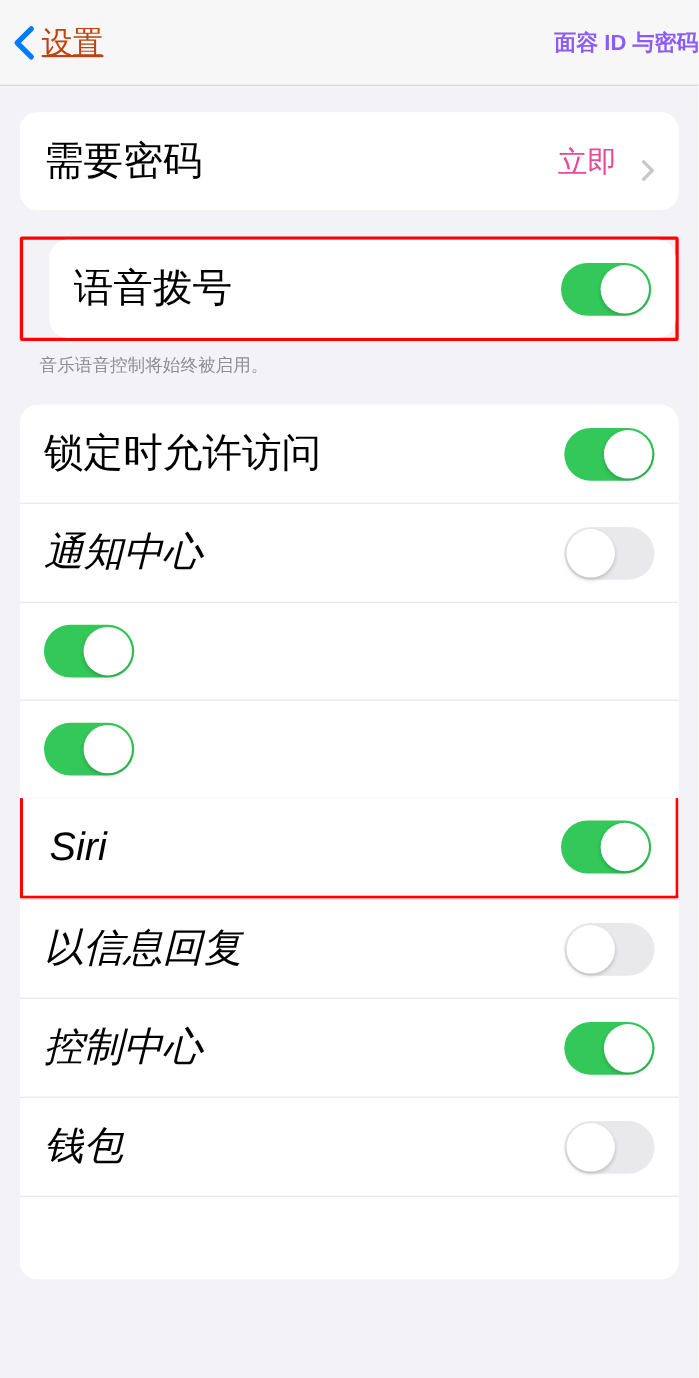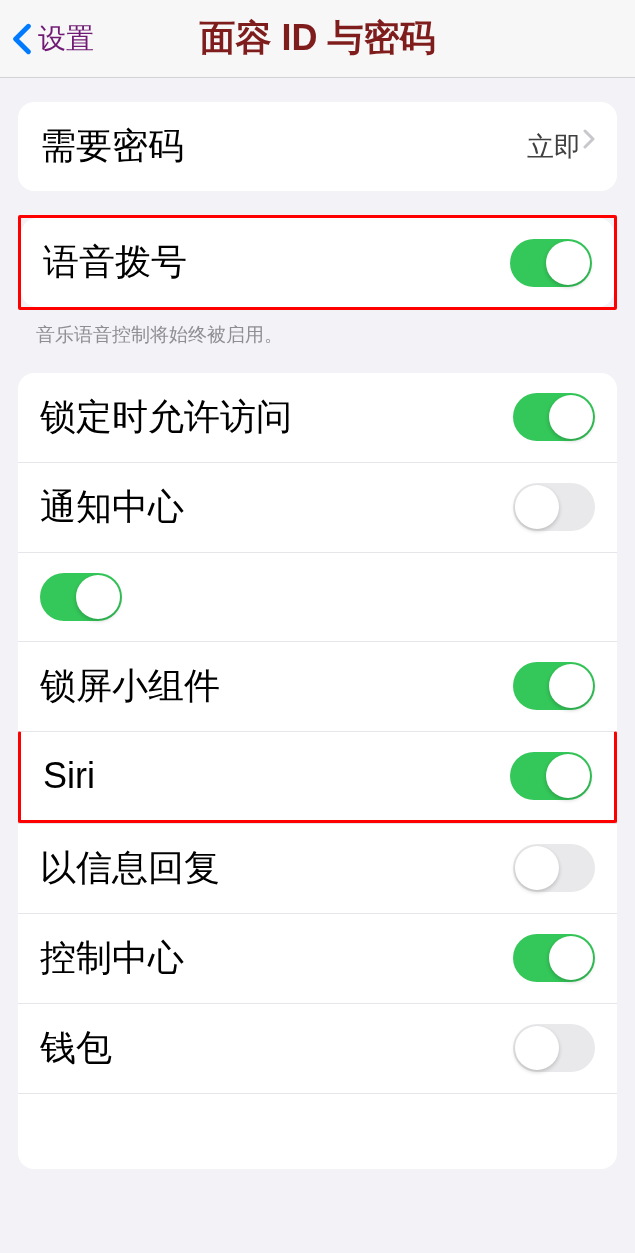--- a/index.html
+++ b/index.html
@@ -14,69 +14,71 @@
       display: flex;
       align-items: center;
       height: 78px;
       background: #f7f7f8;
       border-bottom: 1px solid #d1d1d6;
       position: relative;
     }
     .back-button {
       display: flex;
       align-items: center;
-      color: #701a75;
+      color: #c2410c;
       font-size: 28px;
       padding-left: 12px;
       cursor: pointer;
+      text-decoration: underline;
     }
     .back-chevron {
       width: 20px;
       height: 32px;
       margin-right: 6px;
     }
     .header-title {
       position: absolute;
       left: 0;
       right: 0;
-      text-align: center;
-      font-size: 36px;
+      text-align: right;
+      font-size: 20px;
       font-weight: 600;
-      color: #7f1d1d;
+      color: #8b5cf6;
       pointer-events: none;
     }
     .content {
       padding: 0;
     }
     .section-group {
       background: #fff;
       border-radius: 16px;
       margin: 24px 18px 0 18px;
       overflow: hidden;
     }
     .row {
       display: flex;
       align-items: center;
       justify-content: space-between;
       padding: 20px 22px;
       min-height: 76px;
     }
     .row + .row {
       border-top: 1px solid #e5e5ea;
+      font-style: italic;
     }
     .row-label {
       font-size: 36px;
       color: #000;
     }
     .row-value {
       font-size: 27px;
-      color: #404040;
-      display: flex;
-      align-items: flex-start;
-      gap: 2px;
+      color: #ec4899;
+      display: flex;
+      align-items: flex-end;
+      gap: 22px;
     }
     .chevron-right {
       width: 12px;
       height: 20px;
     }
     .toggle {
       width: 82px;
       height: 48px;
       border-radius: 24px;
       position: relative;
@@ -89,33 +91,34 @@
       height: 44px;
       border-radius: 50%;
       background: #fff;
       position: absolute;
       top: 2px;
       box-shadow: 0 2px 4px rgba(0,0,0,0.2);
     }
     .toggle.on .toggle-knob { right: 2px; }
     .toggle.off .toggle-knob { left: 2px; }
     .footer-text {
-      font-size: 19px;
+      font-size: 16px;
       color: #8e8e93;
       padding: 12px 36px 0 36px;
       line-height: 1.4;
     }
     .section-header {
       font-size: 22px;
       color: #8e8e93;
       padding: 36px 36px 10px 36px;
     }
     .highlight-box {
       border: 3px solid #ff0000;
       border-radius: 2px;
+      padding-left: 24px;
     }
     .highlight-wrap {
       margin: 24px 18px 0 18px;
     }
     .highlight-wrap .section-group {
       margin: 0;
     }
   </style>
 </head>
 <body>
@@ -171,21 +174,20 @@
         <div class="toggle off">
           <div class="toggle-knob"></div>
         </div>
       </div>
       <div class="row">
         <div class="toggle on">
           <div class="toggle-knob"></div>
         </div>
       </div>
       <div class="row">
-        <span class="row-label">锁屏小组件</span>
         <div class="toggle on">
           <div class="toggle-knob"></div>
         </div>
       </div>
       <div class="row highlight-box">
         <span class="row-label">Siri</span>
         <div class="toggle on">
           <div class="toggle-knob"></div>
         </div>
       </div>

